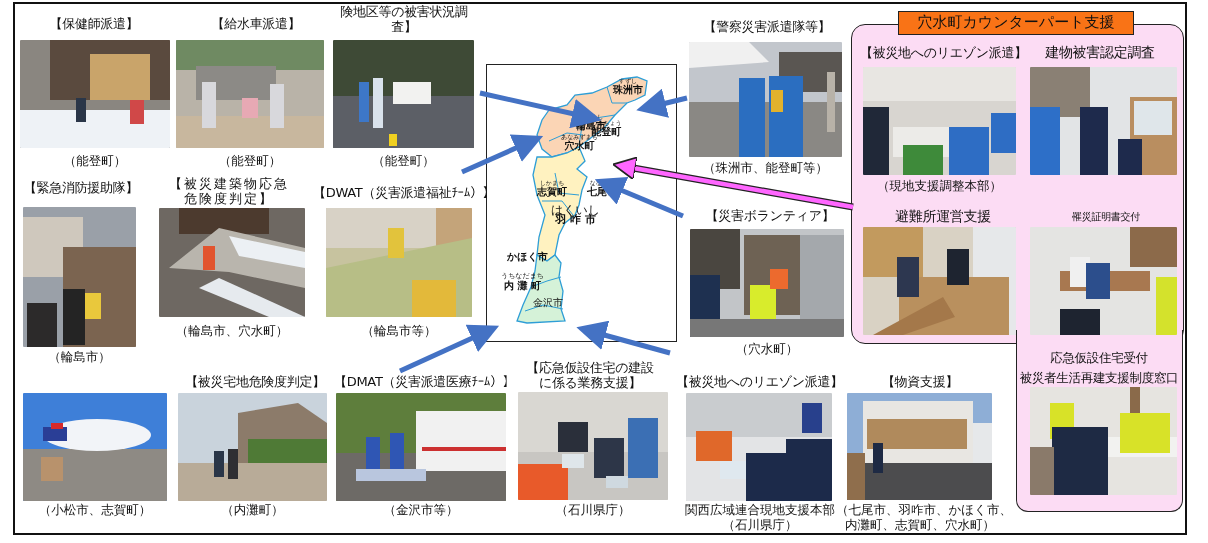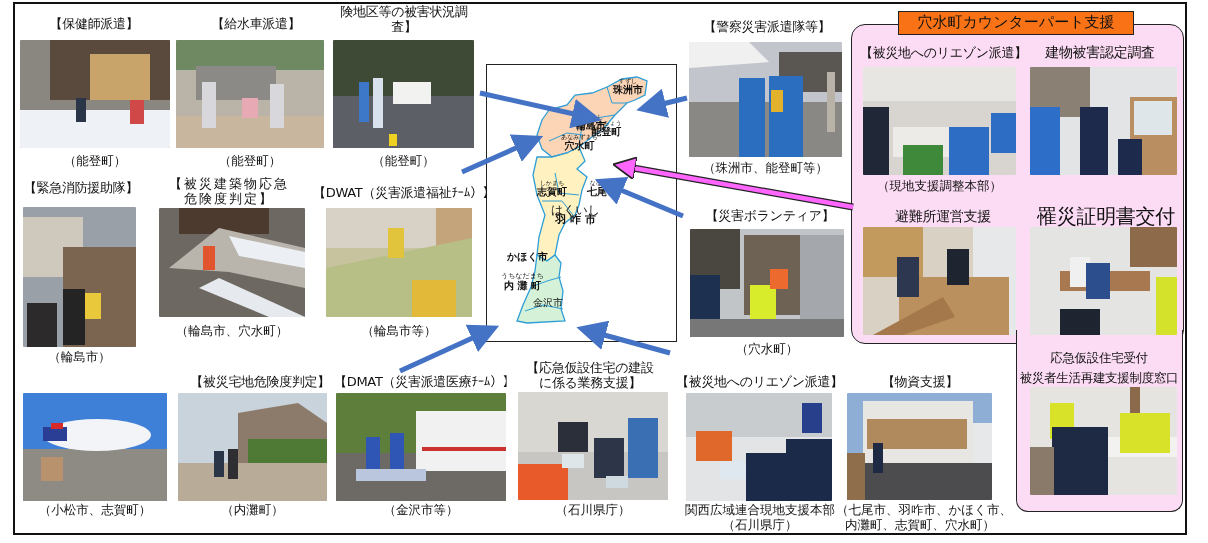--- a/index.html
+++ b/index.html
@@ -149,21 +149,21 @@
       <rect width="144" height="108" fill="#3e7fd8"></rect>
       <rect x="0" y="56" width="144" height="52" fill="#8e8a84"></rect>
       <ellipse cx="74" cy="42" rx="54" ry="16" fill="#f2f4f8"></ellipse>
       <rect x="20" y="34" width="24" height="14" fill="#2a3e96"></rect>
       <rect x="28" y="30" width="12" height="6" fill="#d62a2a"></rect>
       <rect x="18" y="64" width="22" height="24" fill="#b8926c"></rect>
     </svg>
 </div>
 <div class="item cap" style="left:23px;top:502px;width:144px;">（小松市、志賀町）</div>
 
-<div class="item title" style="left:180px;top:374px;width:150px;text-align:right;">【被災宅地危険度判定】</div>
+<div class="item title" style="left:180px;top:374px;width:150px;">【被災宅地危険度判定】</div>
 <div class="photo" style="left:178px;top:393px;width:149px;height:108px;">
   <svg class="ph" viewBox="0 0 149 108" preserveAspectRatio="none">
       <rect width="149" height="108" fill="#c9d3dc"></rect>
       <polygon points="60,20 120,10 149,30 149,70 60,70" fill="#8c7b6a"></polygon>
       <rect x="70" y="46" width="79" height="40" fill="#4f7a36"></rect>
       <rect x="0" y="70" width="149" height="38" fill="#b8ab98"></rect>
       <rect x="36" y="58" width="10" height="26" fill="#2a3648"></rect>
       <rect x="50" y="56" width="10" height="30" fill="#2f2f33"></rect>
     </svg>
 </div>
@@ -298,21 +298,21 @@
       <rect width="153" height="108" fill="#d9d2c4"></rect>
       <rect x="0" y="0" width="60" height="50" fill="#c29a5e"></rect>
       <rect x="110" y="0" width="43" height="108" fill="#e6e8ea"></rect>
       <rect x="36" y="50" width="110" height="58" fill="#b9905e"></rect>
       <polygon points="10,108 80,70 92,90 40,108" fill="#a4784a"></polygon>
       <rect x="34" y="30" width="22" height="40" fill="#2d3750"></rect>
       <rect x="84" y="22" width="22" height="36" fill="#1e2430"></rect>
     </svg>
 </div>
 
-<div class="item title" style="left:1036px;top:209px;width:140px;font-size:20px;">罹災証明書交付</div>
+<div class="item title" style="left:1036px;top:209px;width:140px;font-size:10px;">罹災証明書交付</div>
 <div class="photo" style="left:1030px;top:227px;width:147px;height:108px;">
   <svg class="ph" viewBox="0 0 147 108" preserveAspectRatio="none">
       <rect width="147" height="108" fill="#e4e4e2"></rect>
       <rect x="100" y="0" width="47" height="40" fill="#8c6a4a"></rect>
       <rect x="30" y="44" width="90" height="20" fill="#a87850"></rect>
       <rect x="40" y="30" width="20" height="30" fill="#f0f0f0"></rect>
       <rect x="56" y="36" width="24" height="36" fill="#2c4e8c"></rect>
       <rect x="126" y="50" width="21" height="58" fill="#d4e22c"></rect>
       <rect x="30" y="82" width="40" height="26" fill="#1e2430"></rect>
     </svg>

